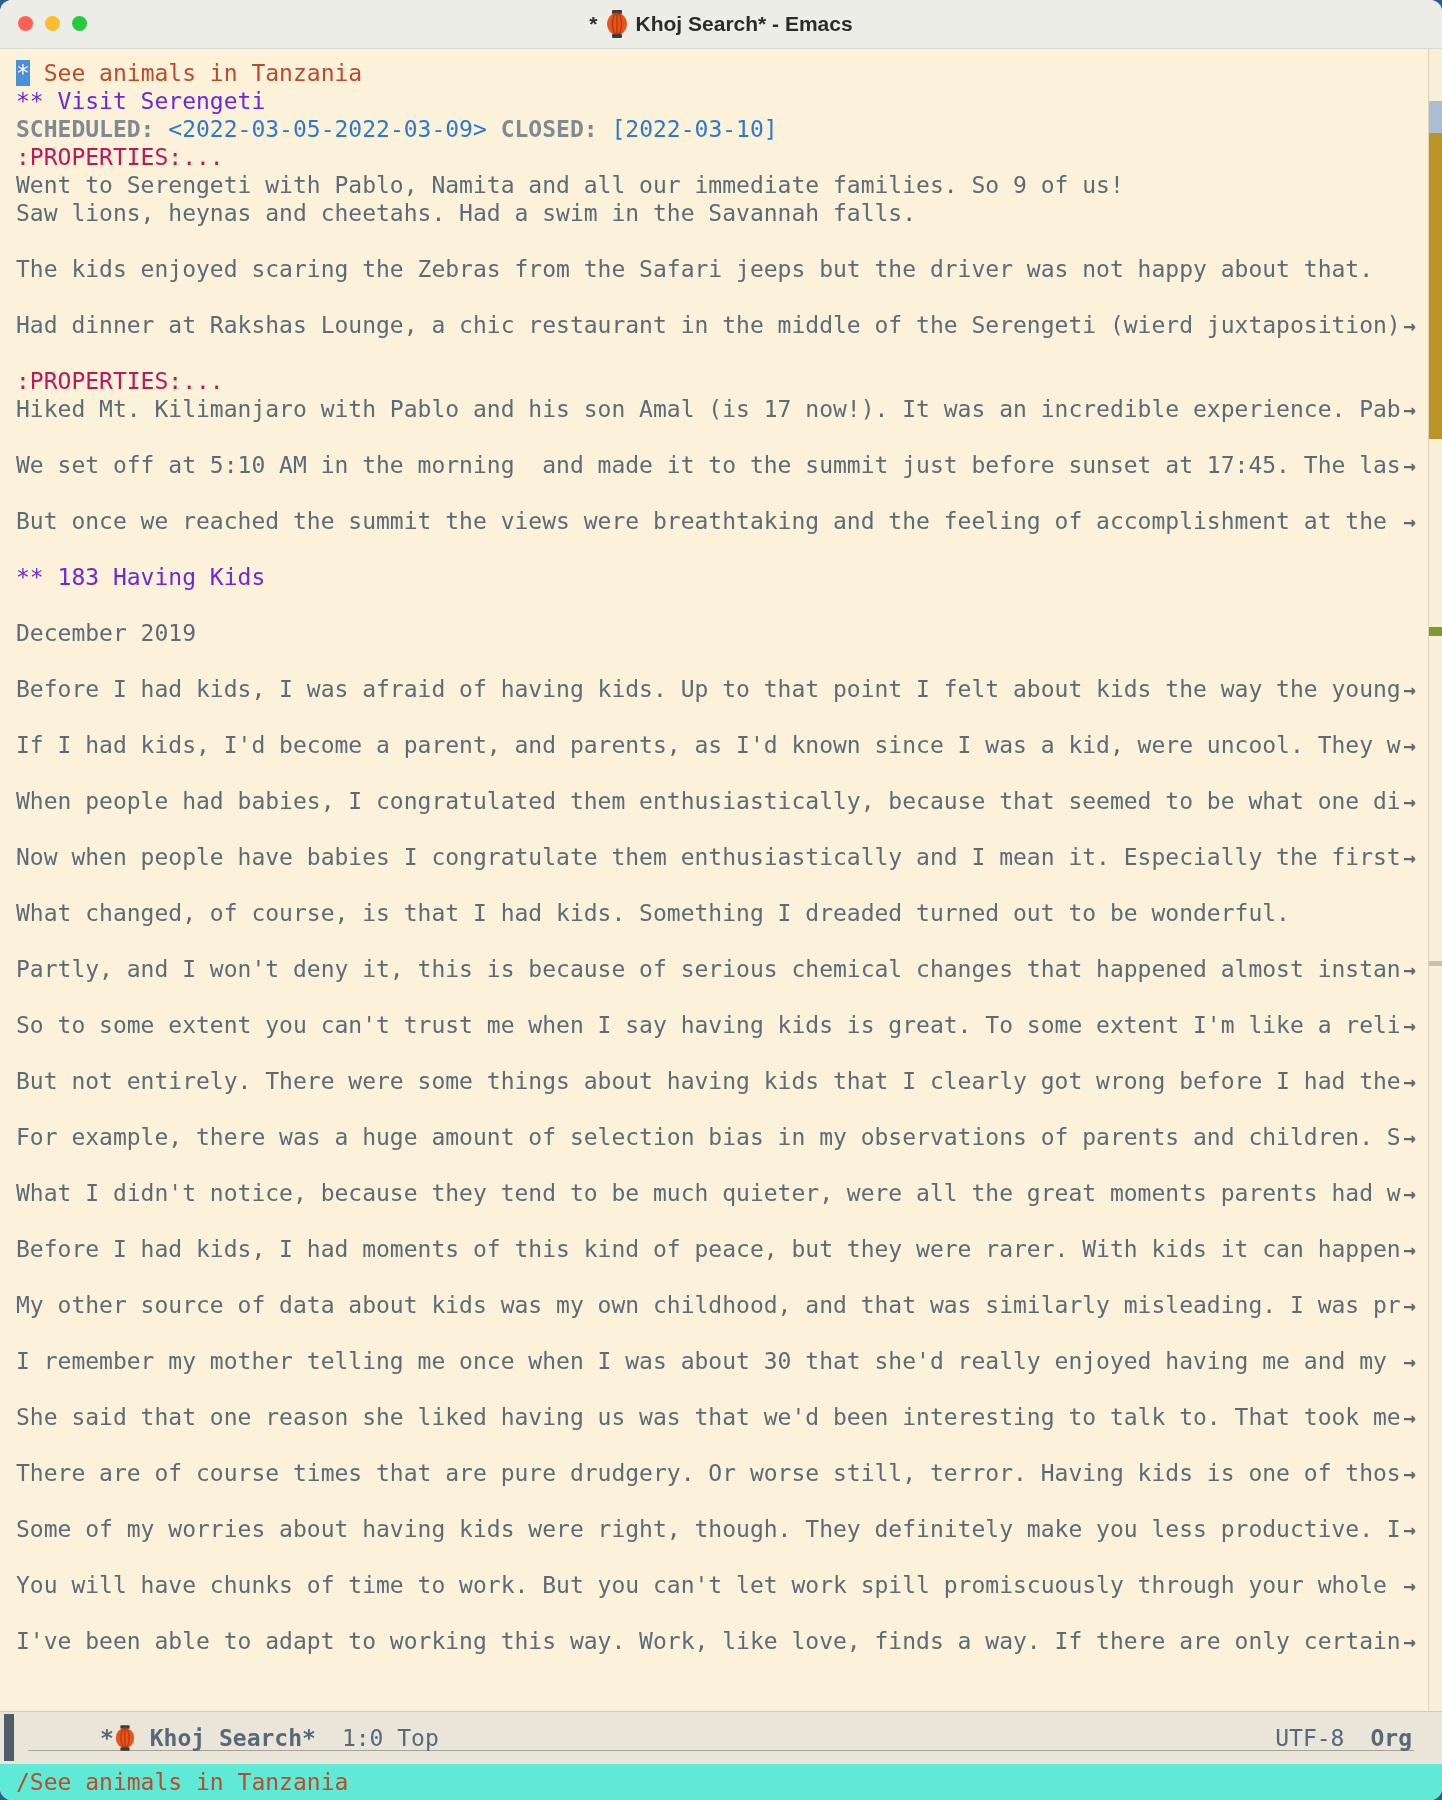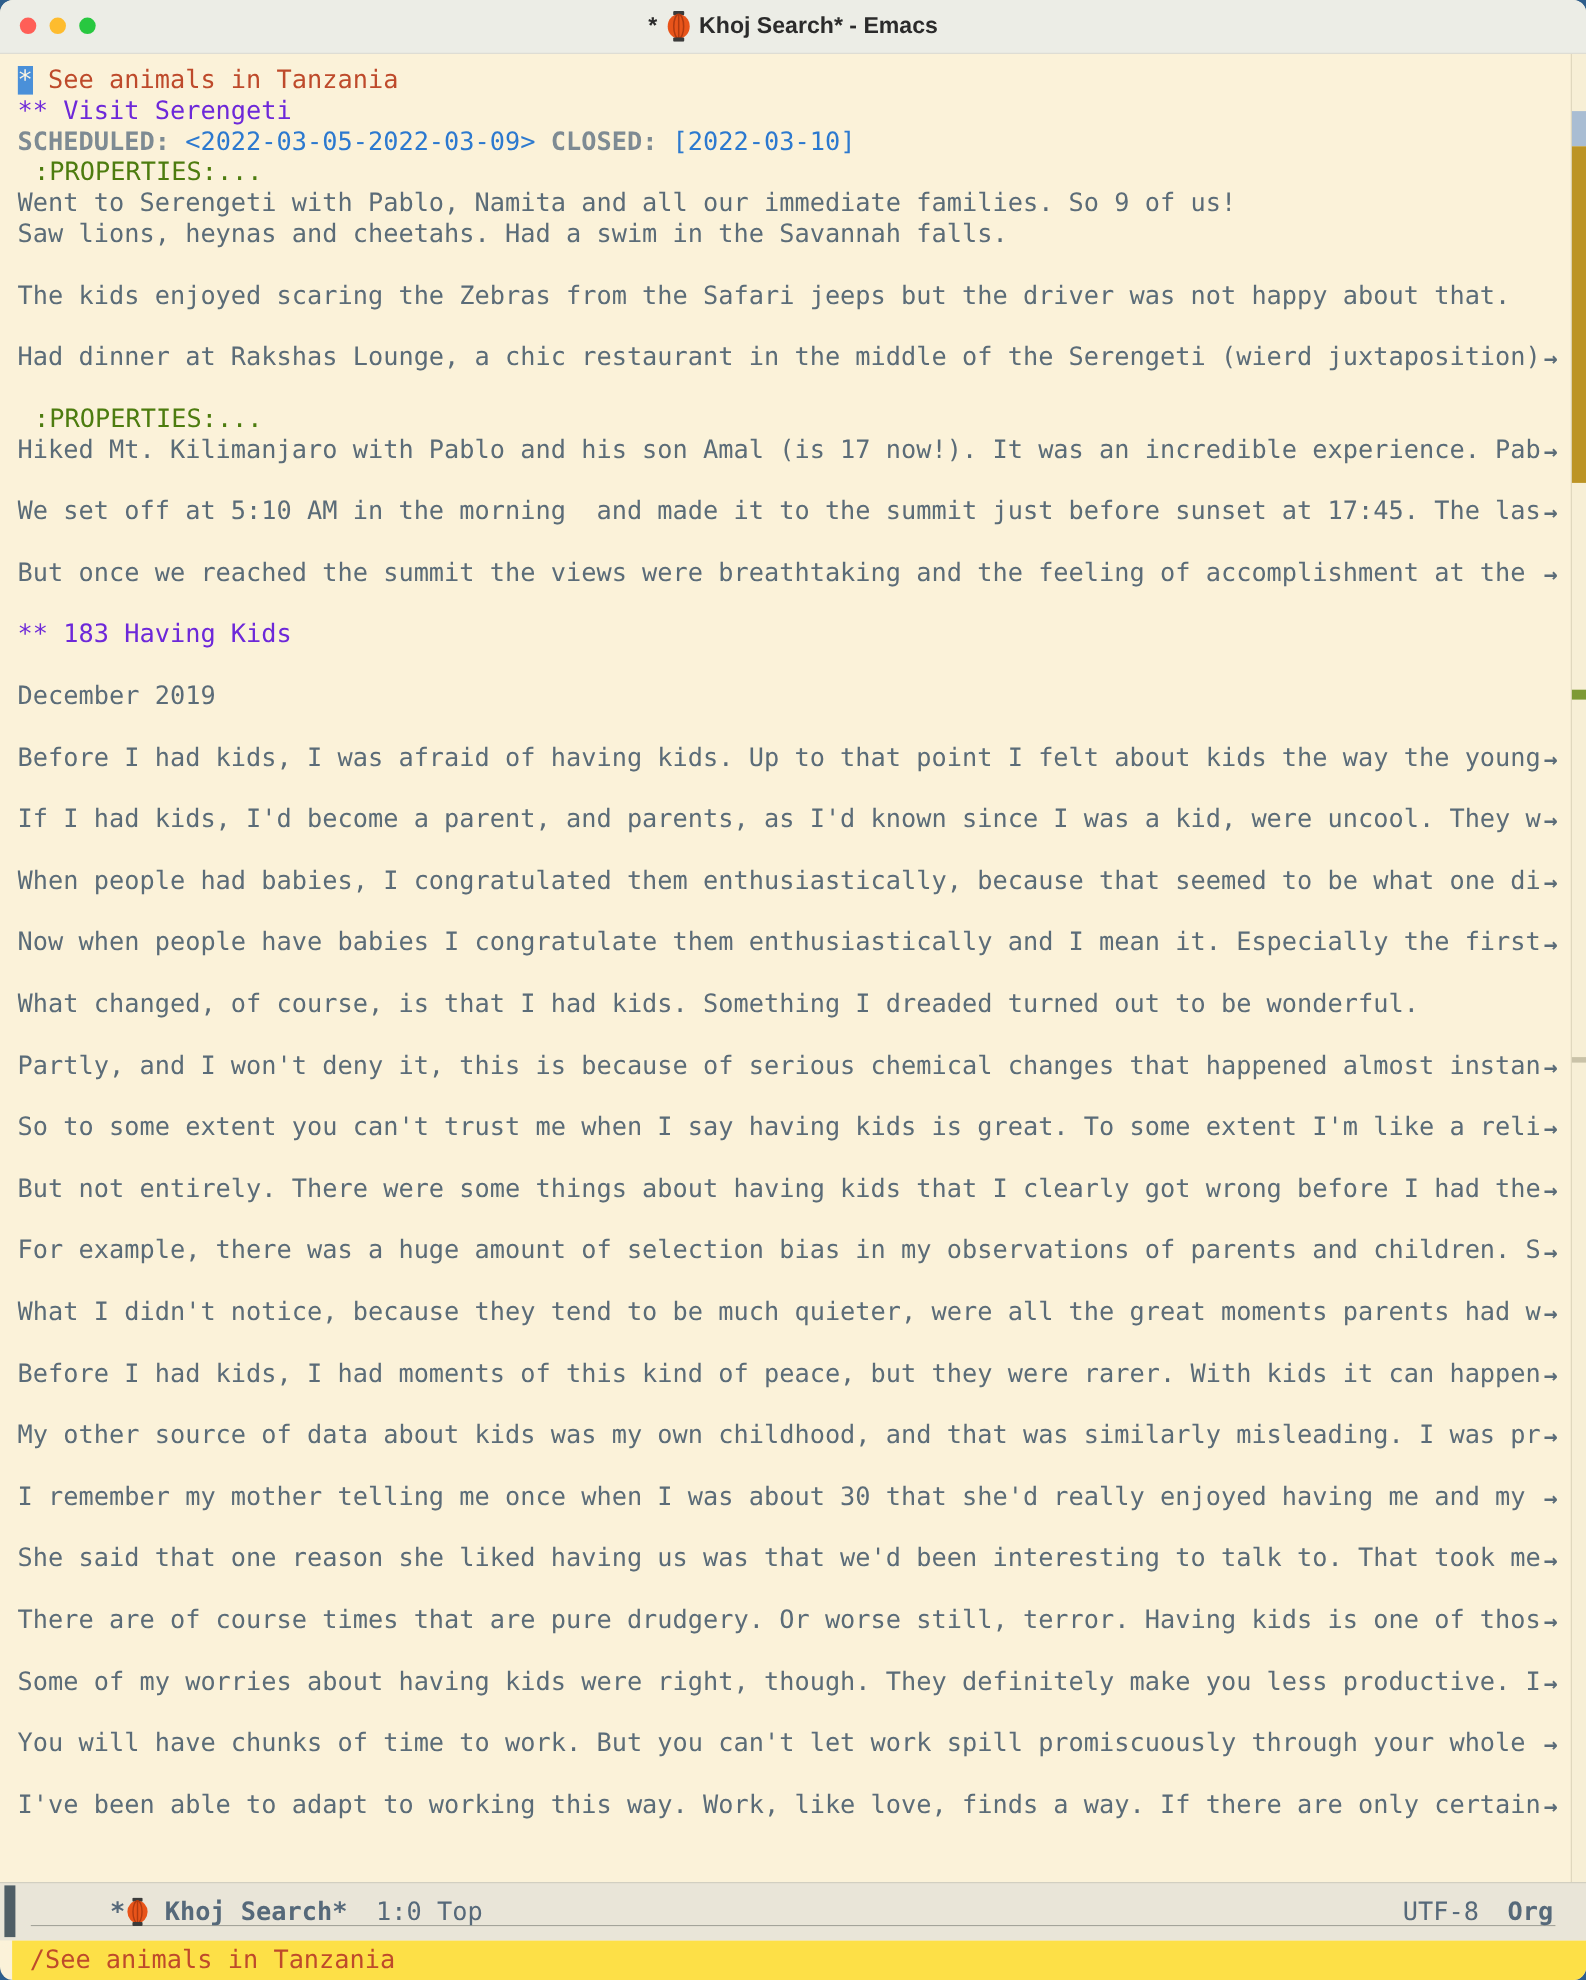--- a/index.html
+++ b/index.html
@@ -47,21 +47,21 @@
     white-space:pre;
     position:relative;
     overflow:hidden;
     padding-right:28px;
   }
   .run.cursor{background:#4A90D9;color:#FDF6E3;}
   .run.h1{color:#BE4A2B;}
   .run.h2{color:#6d28d9;}
   .run.kw{color:#7E8B93;font-weight:bold;}
   .run.date{color:#2C79CF;}
-  .run.prop{color:#4d7c0f;margin-left:15px;}
+  .run.prop{color:#be185d;}
   .run.body{color:#5B6C78;}
   .trunc-arrow{
     position:absolute;right:26px;top:1px;
     color:#5B6C78;font-size:21px;font-weight:bold;
   }
   
   .scrollbar{
     position:absolute;top:0;right:0;bottom:0;width:13px;
     background:#F7EFD6;
     border-left:1px solid #DDD5BC;
@@ -85,27 +85,26 @@
     background:#4F5E66;
   }
   .ml-left{margin-left:100px;display:flex;align-items:center;position:relative;z-index:1;}
   .ml-star,.ml-name{font-weight:bold;white-space:pre;}
   .ml-pos{margin-left:26px;white-space:pre;}
   .ml-right{margin-left:auto;margin-right:30px;display:flex;align-items:center;position:relative;z-index:1;}
   .ml-mode{font-weight:bold;margin-left:26px;}
   
   .minibuffer{
     flex:0 0 36px;height:36px;
-    background:#fde047;
+    background:#5eead4;
     display:flex;align-items:center;
     padding-left:16px;
     font-size:23px;
     color:#BE4A2B;
     white-space:pre;
-    margin-left:11px;
   }
 </style>
 </head>
 <body>
 
 <div class="window">
 
   <div class="titlebar">
     <div class="traffic">
       <div class="light" style="background:#FF5F57"></div>

